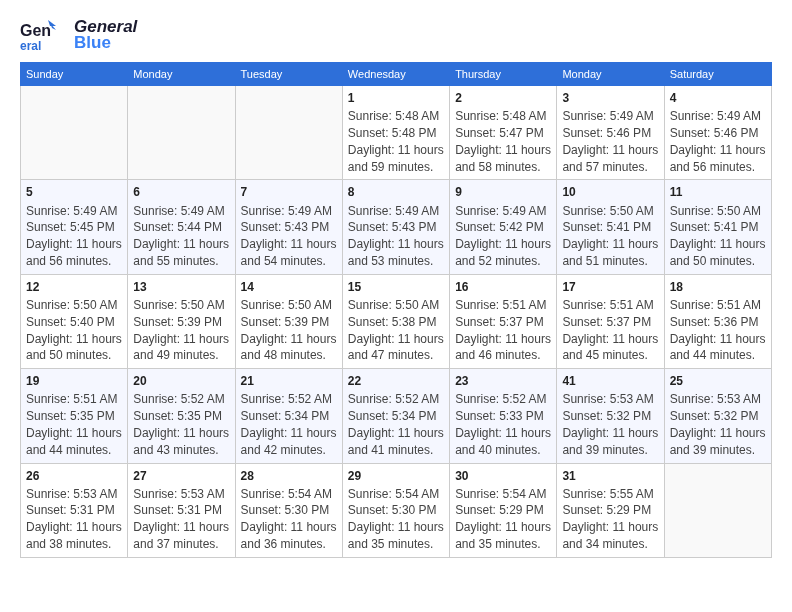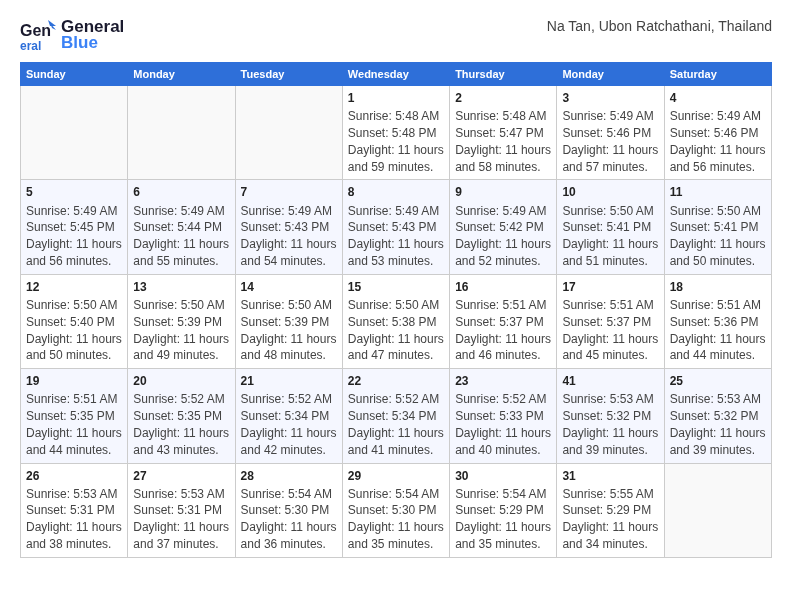--- a/index.html
+++ b/index.html
@@ -44,21 +44,21 @@
       width: 100%;
       border-collapse: collapse;
       font-size: 10px;
     }
     .calendar th {
       background-color: #2e6fd9;
       color: #fff;
       text-align: left;
       padding: 5px 5px;
       font-size: 11px;
-      font-weight: bold;
+      font-weight: normal;
       border: 1px solid #2e6fd9;
     }
     .calendar td {
       vertical-align: top;
       padding: 4px 5px;
       border: 1px solid #ccc;
       width: calc(100% / 7);
       height: 82px;
       color: #333;
       font-size: 9.5px;
@@ -88,37 +88,36 @@
     thead tr th {
       background-color: #2e6fd9 !important;
     }
   </style>
 </head>
 <body>
 
 <div class="page">
   <div class="header">
     <div class="logo">
-      <div style="display:flex;align-items:center;gap:5px;">
+      <div style="display:flex;align-items:center;gap:18px;">
         <div style="position:relative;width:36px;height:36px;">
           <svg width="36" height="36" viewBox="0 0 36 36">
             <text x="0" y="20" font-size="16" font-weight="bold" fill="#1a1a2e">Gen</text>
             <text x="0" y="34" font-size="12" font-weight="bold" fill="#2e6fd9">eral</text>
             <polygon points="28,4 36,10 30,10" fill="#2e6fd9"></polygon>
             <polygon points="30,7 36,14 32,12" fill="#2e6fd9"></polygon>
           </svg>
         </div>
         <div>
-          <div style="font-size:17px;font-weight:bold;line-height:1;color:#1a1a2e;">General</div>
+          <div style="font-size:17px;font-weight:bold;line-height:1;color:#1a1a2e;font-style:italic;">General</div>
           <div style="font-size:17px;font-weight:bold;line-height:1;color:#3b82f6;margin-top:-1px;">Blue</div>
         </div>
       </div>
     </div>
     <div class="title-area">
-      <div class="location">Na Tan, Ubon Ratchathani, Thailand</div>
     </div>
   </div>
 
   <table class="calendar">
     <thead>
       <tr>
         <th>Sunday</th>
         <th>Monday</th>
         <th>Tuesday</th>
         <th>Wednesday</th>

